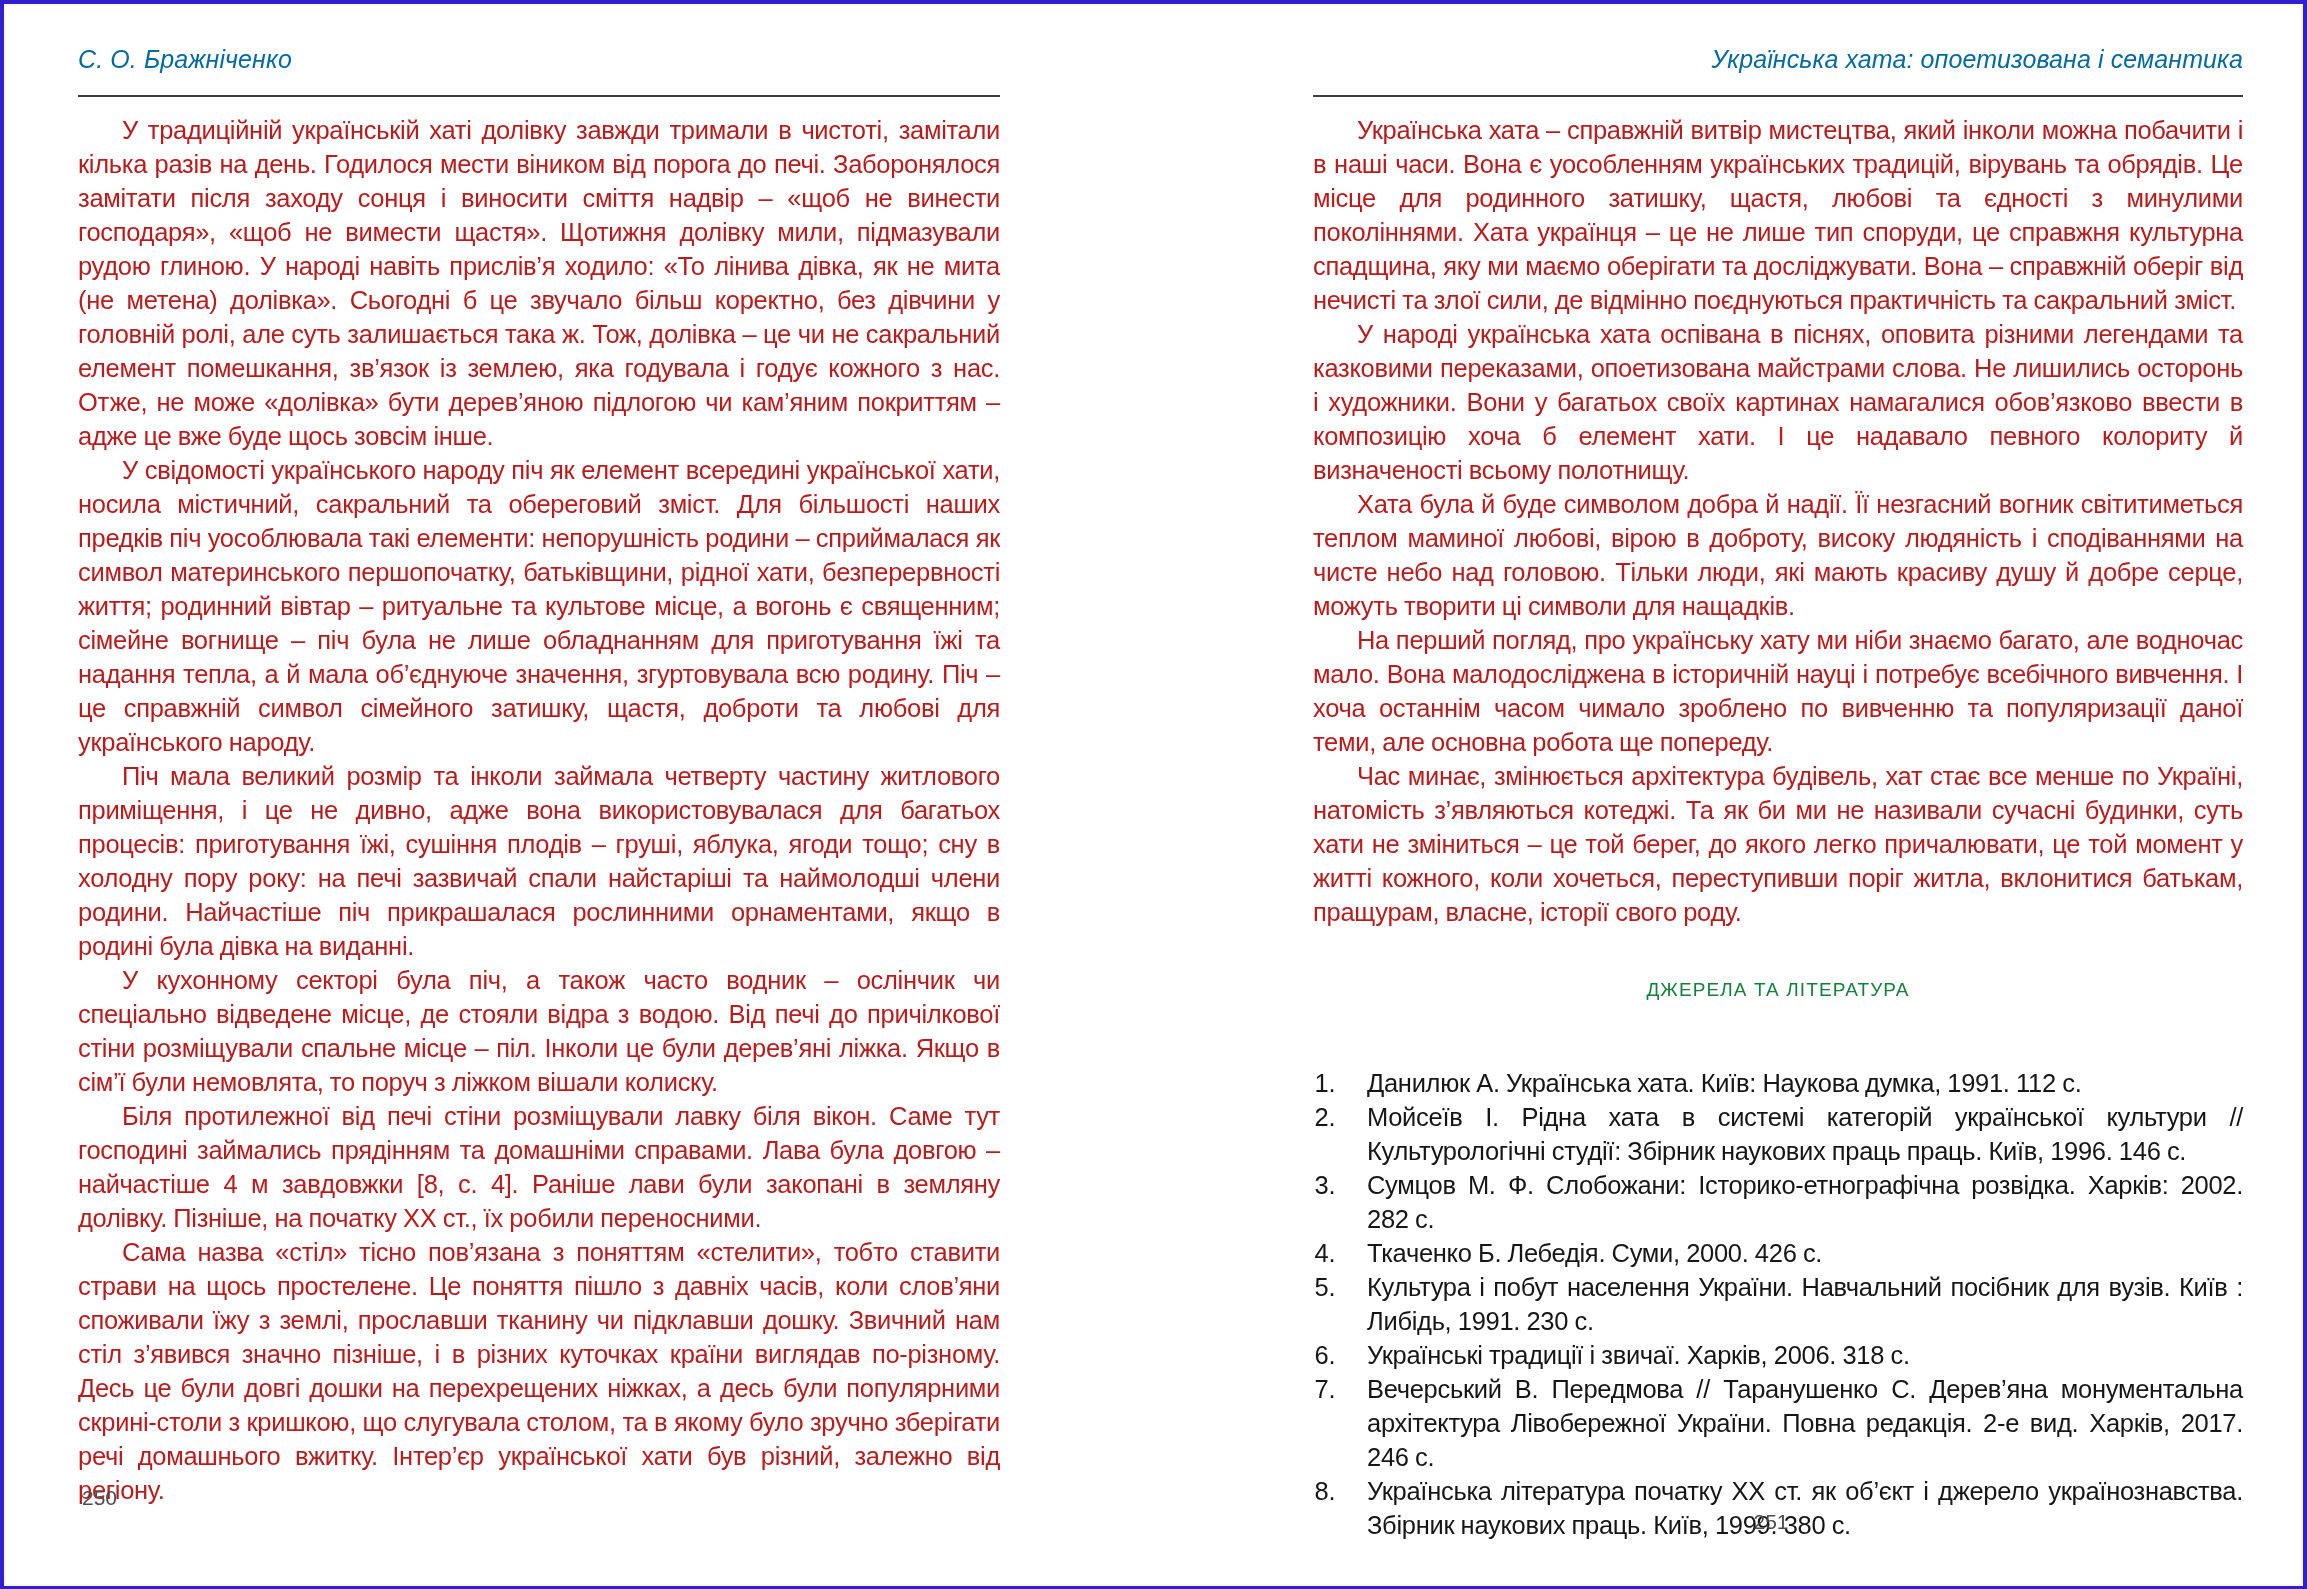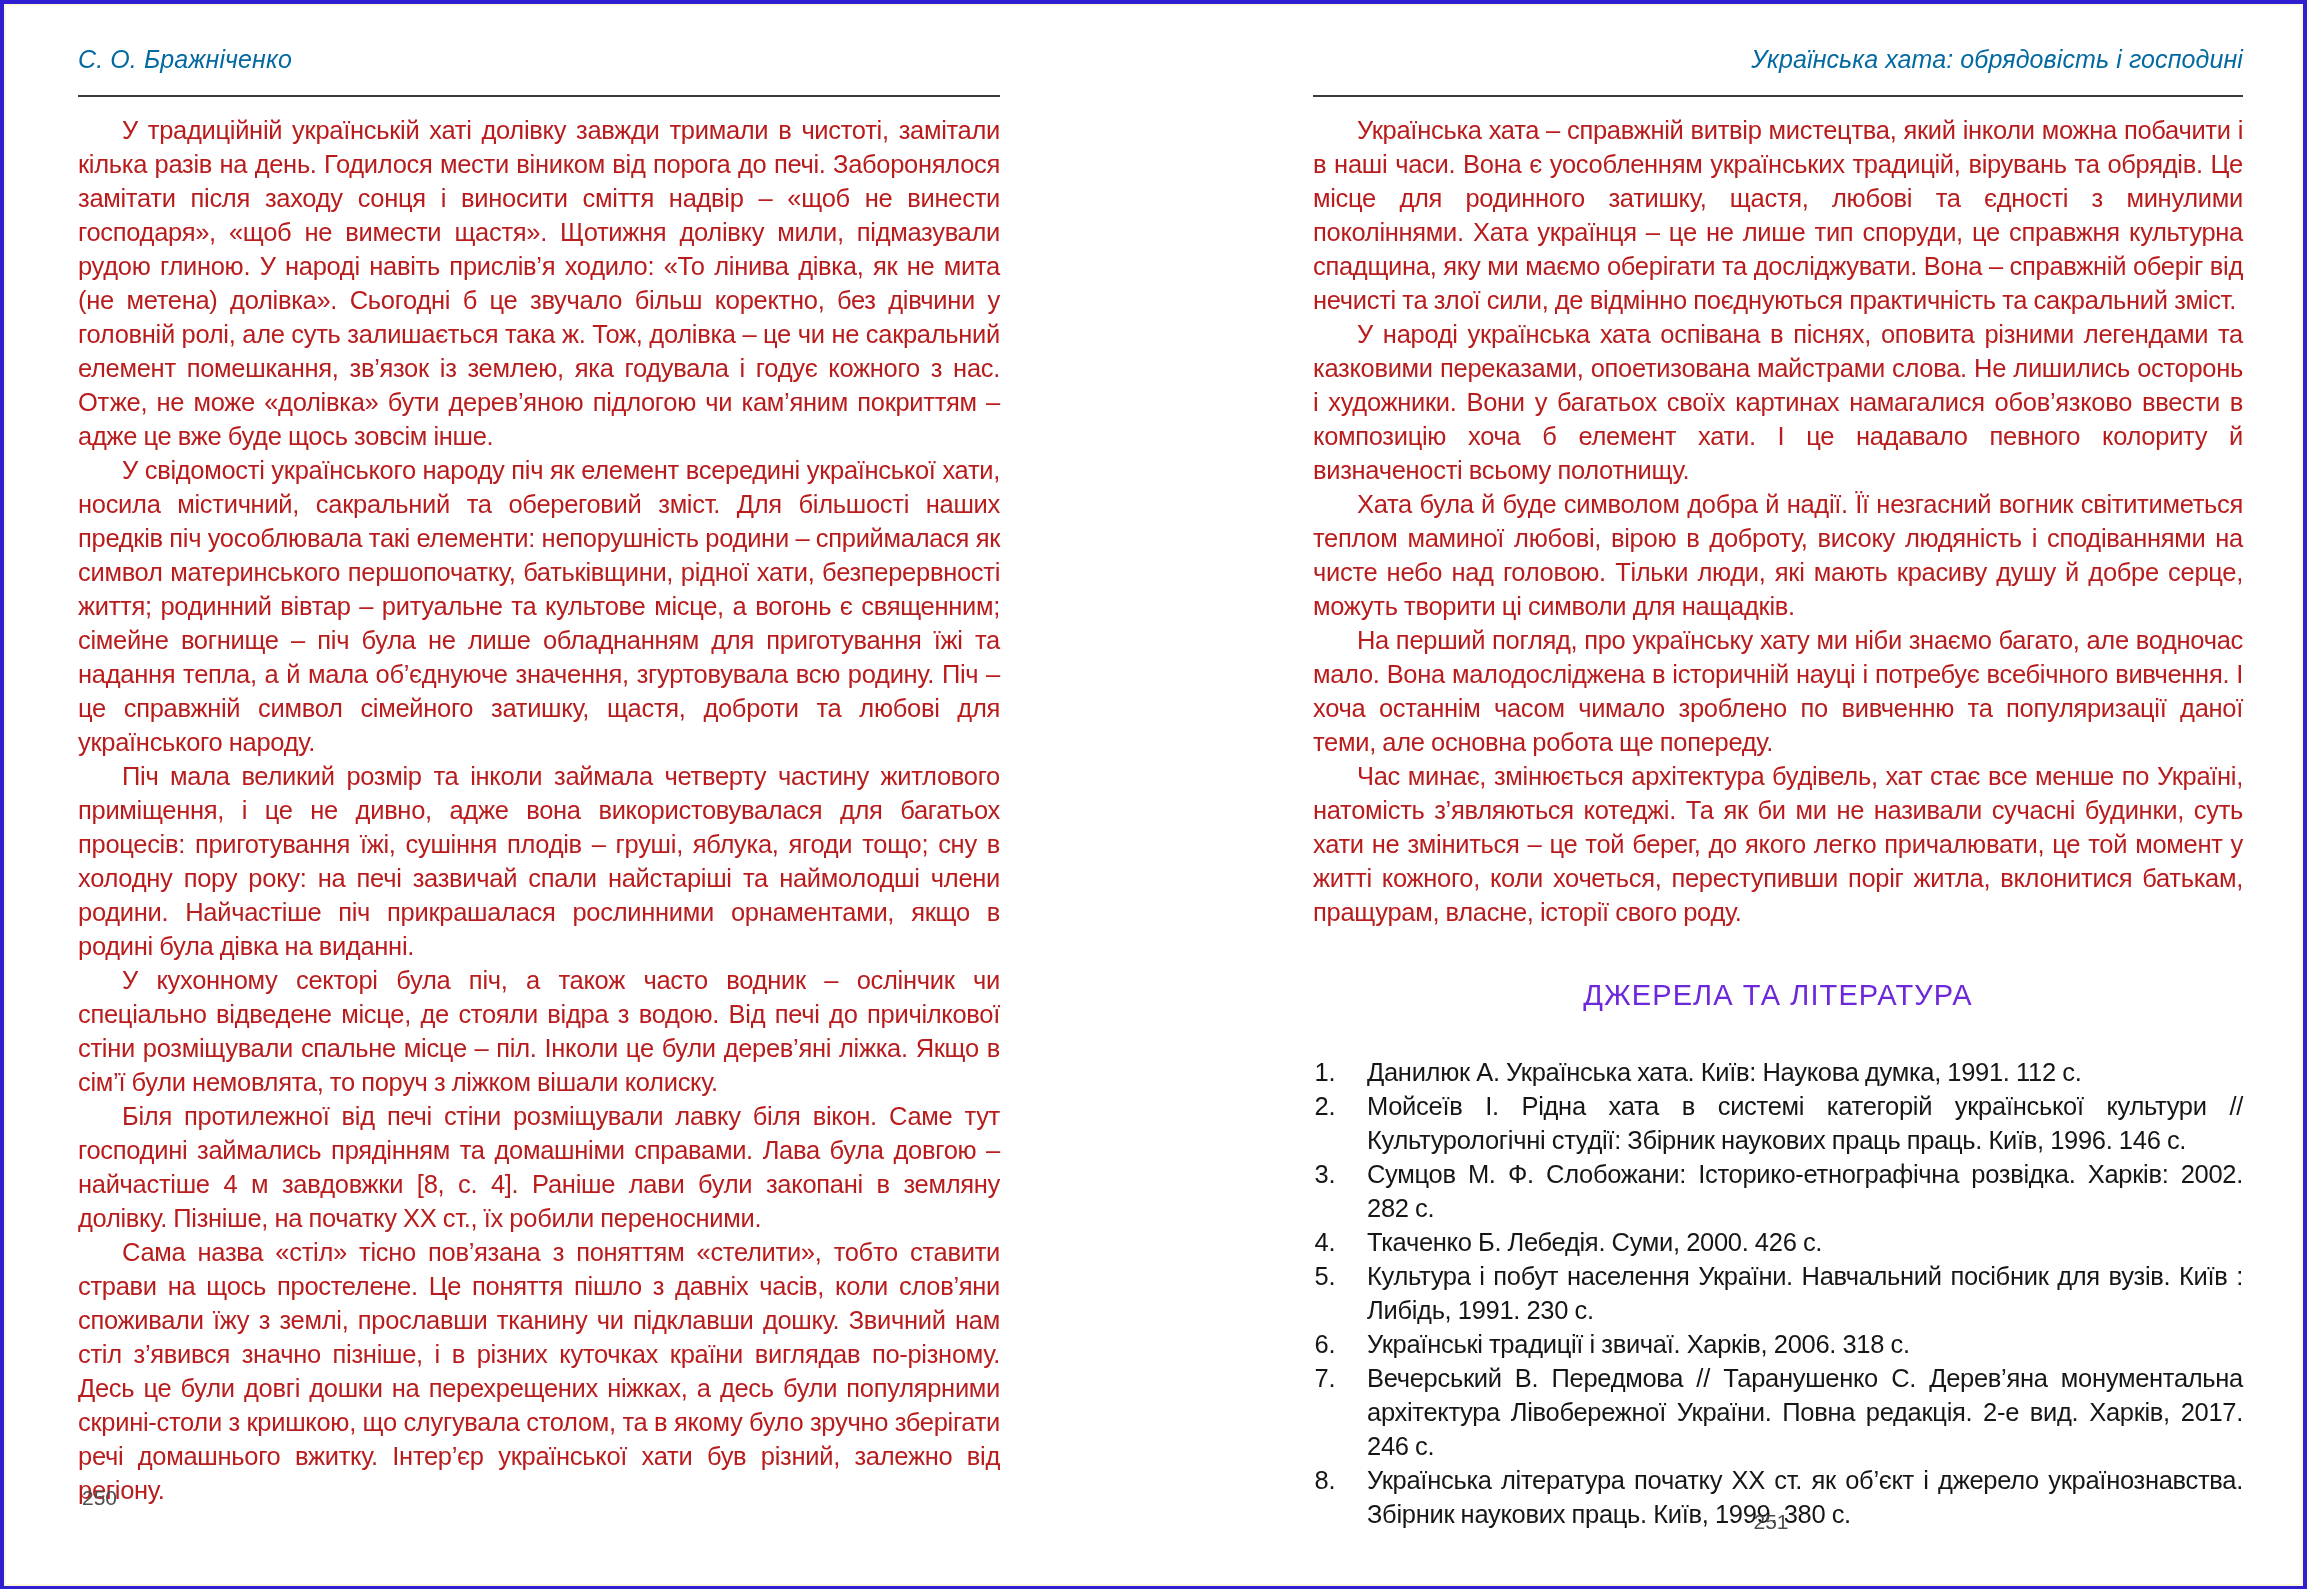--- a/index.html
+++ b/index.html
@@ -43,25 +43,25 @@
     font-size:25.5px;
     line-height:34px;
     color:#b91c1c;
     text-align:justify;
     text-indent:44px;
     letter-spacing:-0.3px;
     word-spacing:-0.4px;
   }
   .bib-heading{
     margin-top:50px;
-    margin-bottom:43px;
+    margin-bottom:65px;
     text-align:center;
-    font-size:29px;
+    font-size:19px;
     letter-spacing:1.1px;
-    color:#6d28d9;
+    color:#15803d;
   }
   .bib-list{margin:0;padding:0;list-style:none;}
   .bib-item{
     position:relative;
     padding-left:54px;
     font-size:25.5px;
     line-height:34px;
     color:#161616;
     text-align:justify;
     letter-spacing:-0.3px;
@@ -99,21 +99,21 @@
 
       <p class="para">У кухонному секторі була піч, а також часто водник – ослінчик чи спеціально відведене місце, де стояли відра з водою. Від печі до причілкової стіни розміщували спальне місце – піл. Інколи це були дерев’яні ліжка. Якщо в сім’ї були немовлята, то поруч з ліжком вішали колиску.</p>
 
       <p class="para">Біля протилежної від печі стіни розміщували лавку біля вікон. Саме тут господині займались прядінням та домашніми справами. Лава була довгою – найчастіше 4 м завдовжки [8, с. 4]. Раніше лави були закопані в земляну долівку. Пізніше, на початку ХХ ст., їх робили переносними.</p>
 
       <p class="para">Сама назва «стіл» тісно пов’язана з поняттям «стелити», тобто ставити страви на щось простелене. Це поняття пішло з давніх часів, коли слов’яни споживали їжу з землі, прославши тканину чи підклавши дошку. Звичний нам стіл з’явився значно пізніше, і в різних куточках країни виглядав по-різному. Десь це були довгі дошки на перехрещених ніжках, а десь були популярними скрині-столи з кришкою, що слугувала столом, та в якому було зручно зберігати речі домашнього вжитку. Інтер’єр української хати був різний, залежно від регіону.</p>
     </div>
 </div>
 
 <div class="page page-right">
-  <div class="running-head">Українська хата: обрядовість і господині</div>
+  <div class="running-head">Українська хата: опоетизована і семантика</div>
   <hr class="head-rule">
   <div class="body-text">
 
       <p class="para">Українська хата – справжній витвір мистецтва, який інколи можна побачити і в наші часи. Вона є уособленням українських традицій, вірувань та обрядів. Це місце для родинного затишку, щастя, любові та єдності з минулими поколіннями. Хата українця – це не лише тип споруди, це справжня культурна спадщина, яку ми маємо оберігати та досліджувати. Вона – справжній оберіг від нечисті та злої сили, де відмінно поєднуються практичність та сакральний зміст.</p>
 
       <p class="para">У народі українська хата оспівана в піснях, оповита різними легендами та казковими переказами, опоетизована майстрами слова. Не лишились осторонь і художники. Вони у багатьох своїх картинах намагалися обов’язково ввести в композицію хоча б елемент хати. І це надавало певного колориту й визначеності всьому полотнищу.</p>
 
       <p class="para">Хата була й буде символом добра й надії. Її незгасний вогник світитиметься теплом маминої любові, вірою в доброту, високу людяність і сподіваннями на чисте небо над головою. Тільки люди, які мають красиву душу й добре серце, можуть творити ці символи для нащадків.</p>
 
       <p class="para">На перший погляд, про українську хату ми ніби знаємо багато, але водночас мало. Вона малодосліджена в історичній науці і потребує всебічного вивчення. І хоча останнім часом чимало зроблено по вивченню та популяризації даної теми, але основна робота ще попереду.</p>

